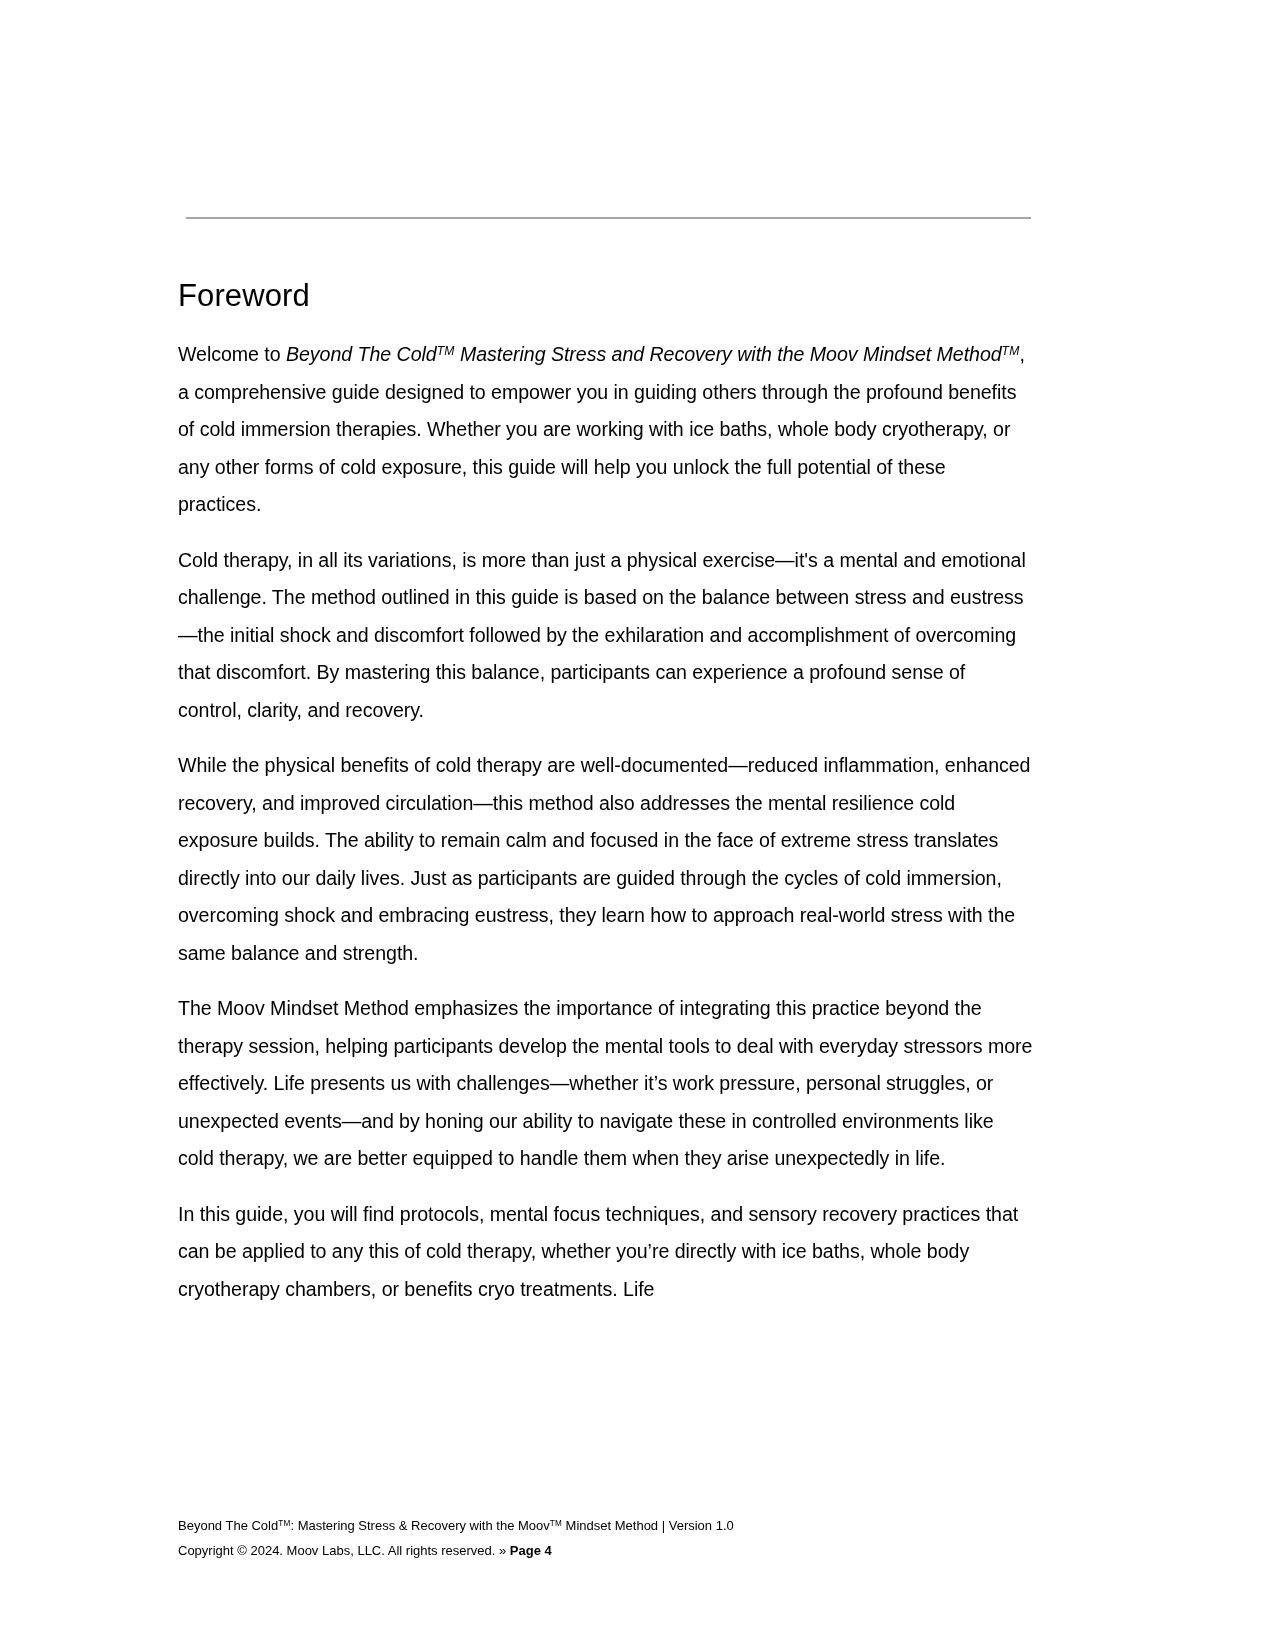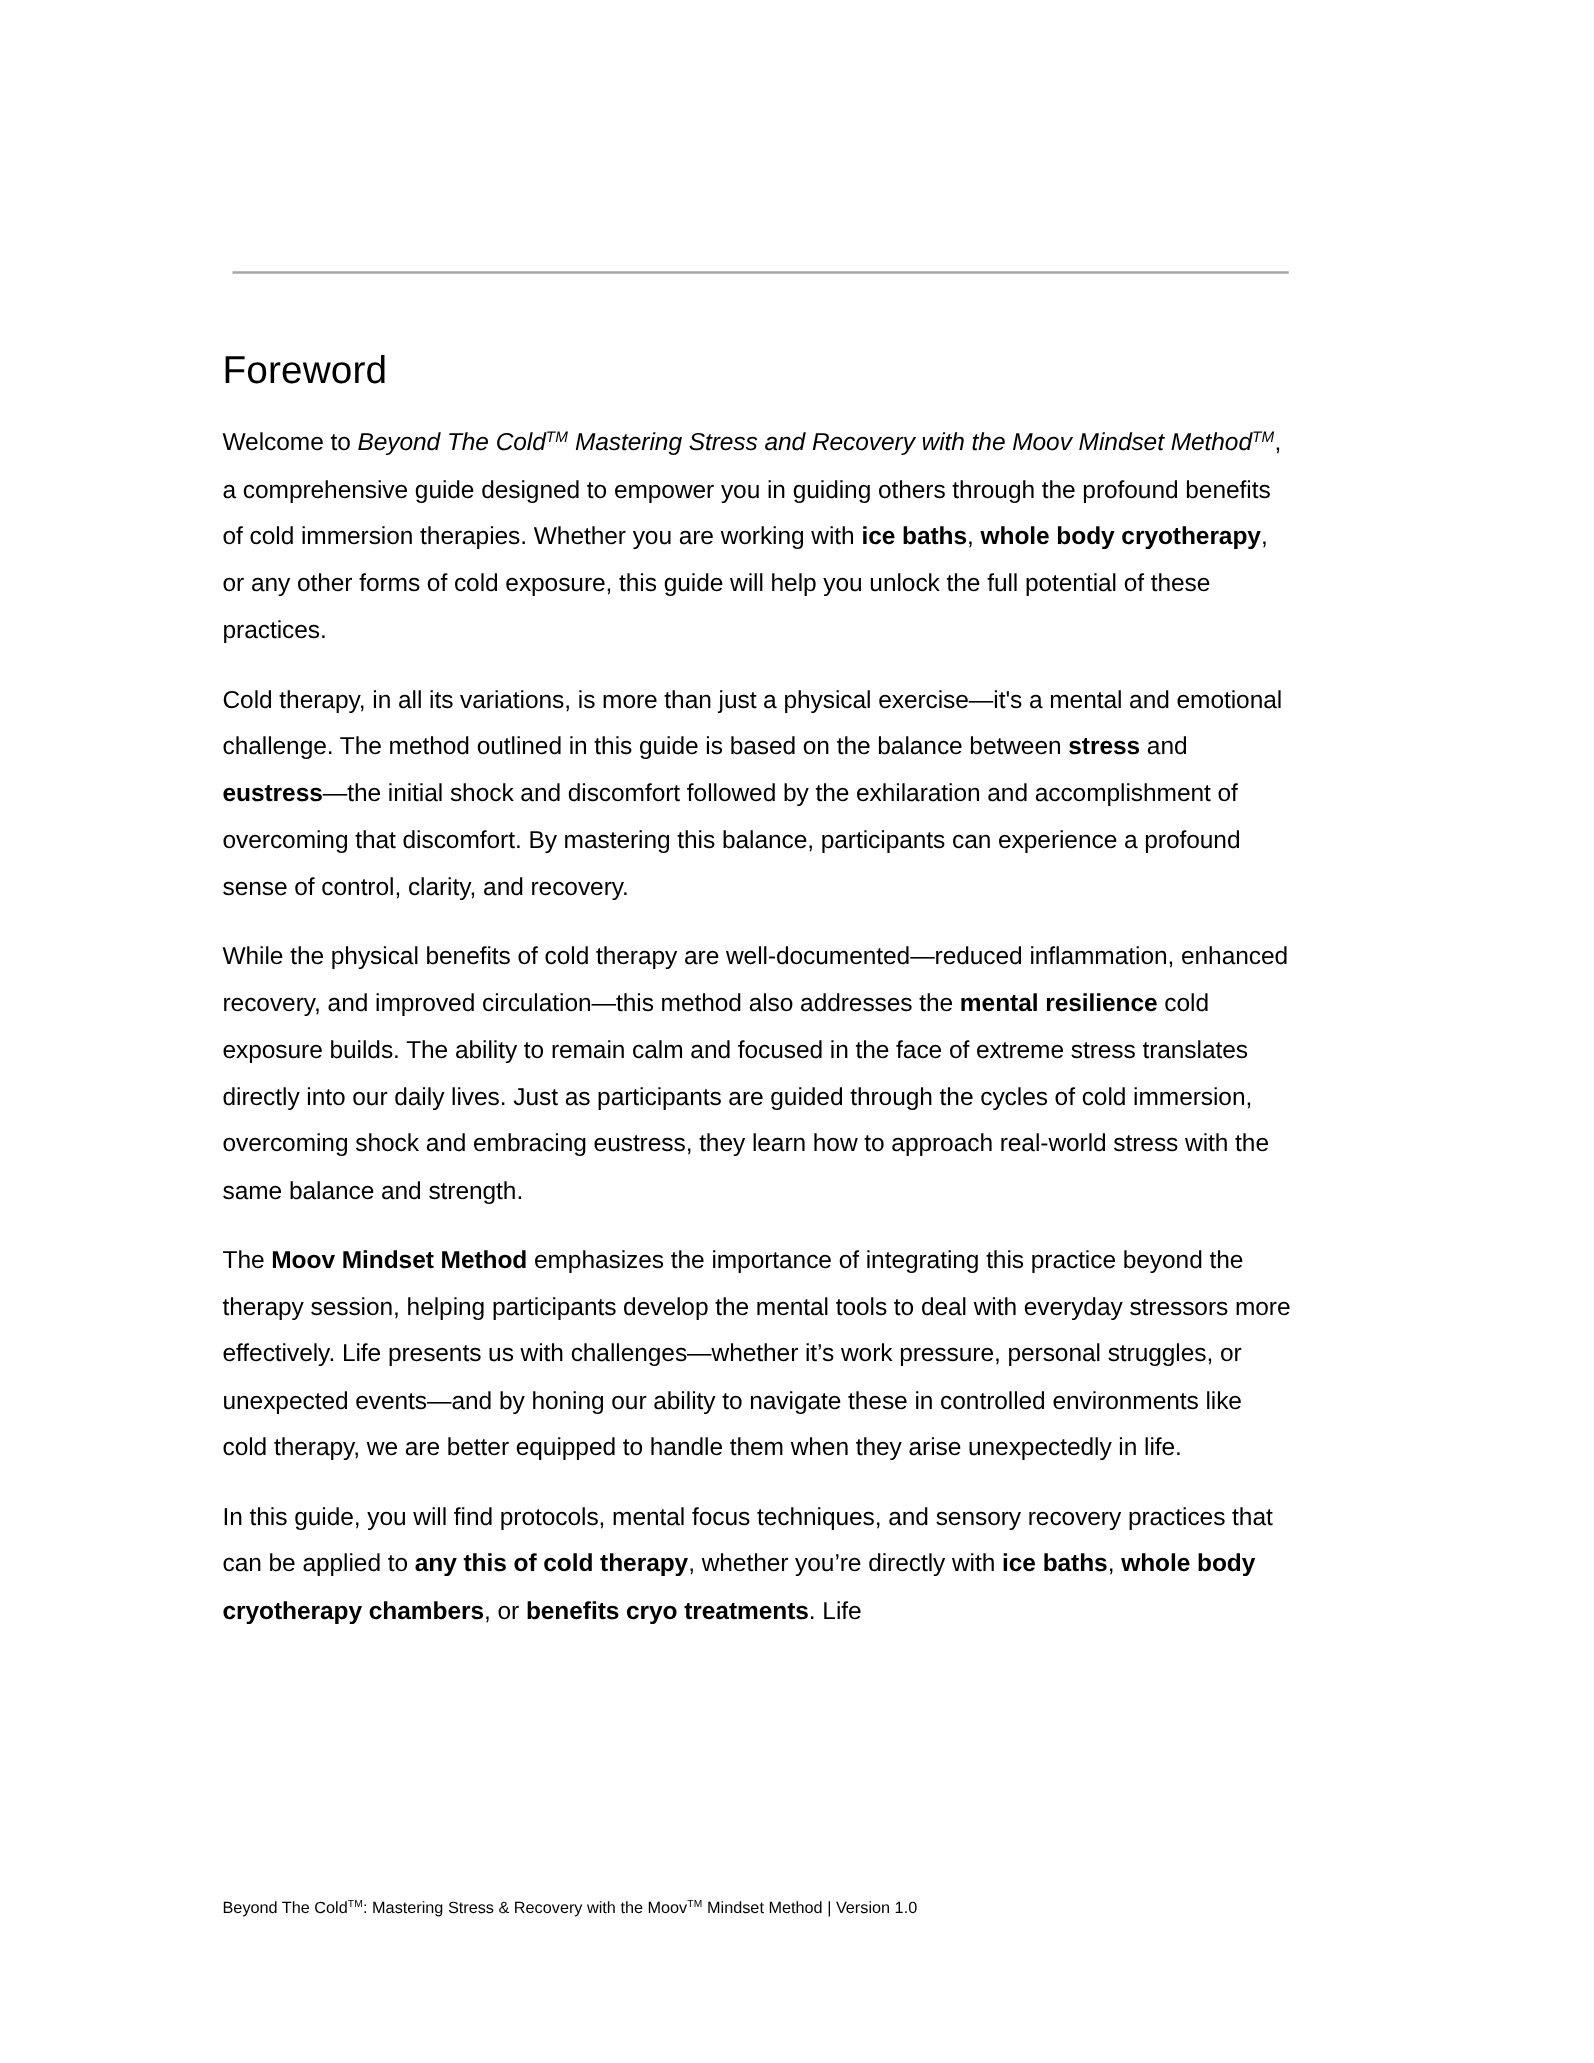--- a/index.html
+++ b/index.html
@@ -59,21 +59,21 @@
     font-size: 19.6px;
     line-height: 37.5px;
     color: #000;
     margin: 0 0 18px 0;
     text-align: left;
     letter-spacing: -0.05px;
   }
   .para:last-child { margin-bottom: 0; }
 
   .para b, .para strong {
-    font-weight: 700;
+    font-weight: 400;
   }
   .para i, .para em {
     font-style: italic;
   }
 
   sup.tm {
     font-size: 0.62em;
     vertical-align: 0.52em;
     line-height: 0;
     letter-spacing: 0.2px;
@@ -111,15 +111,18 @@
     <p class="para"><span>Cold therapy, in all its variations, is more than just a physical exercise—it's a mental and emotional challenge. The method outlined in this guide is based on the balance between </span><b>stress</b><span> and </span><b>eustress</b><span>—the initial shock and discomfort followed by the exhilaration and accomplishment of overcoming that discomfort. By mastering this balance, participants can experience a profound sense of control, clarity, and recovery.</span></p>
     <p class="para"><span>While the physical benefits of cold therapy are well-documented—reduced inflammation, enhanced recovery, and improved circulation—this method also addresses the </span><b>mental resilience</b><span> cold exposure builds. The ability to remain calm and focused in the face of extreme stress translates directly into our daily lives. Just as participants are guided through the cycles of cold immersion, overcoming shock and embracing eustress, they learn how to approach real-world stress with the same balance and strength.</span></p>
     <p class="para"><span>The </span><b>Moov Mindset Method</b><span> emphasizes the importance of integrating this practice beyond the therapy session, helping participants develop the mental tools to deal with everyday stressors more effectively. Life presents us with challenges—whether it’s work pressure, personal struggles, or unexpected events—and by honing our ability to navigate these in controlled environments like cold therapy, we are better equipped to handle them when they arise unexpectedly in life.</span></p>
     <p class="para"><span>In this guide, you will find protocols, mental focus techniques, and sensory recovery practices that can be applied to </span><b>any this of cold therapy</b><span>, whether you’re directly with </span><b>ice baths</b><span>, </span><b>whole body cryotherapy chambers</b><span>, or </span><b>benefits cryo treatments</b><span>. Life</span></p>
   </div>
 
   <div class="footer">
     <div class="footer-line">
       <span>Beyond The Cold</span><sup class="tm">TM</sup><span>: Mastering Stress &amp; Recovery with the Moov</span><sup class="tm">TM</sup><span> Mindset Method | Version 1.0</span>
     </div>
+    <div class="footer-line">
+      <span>Copyright © 2024. Moov Labs, LLC. All rights reserved. » </span><b>Page 4</b>
+    </div>
   </div>
 
 </div>
 
 </body></html>

